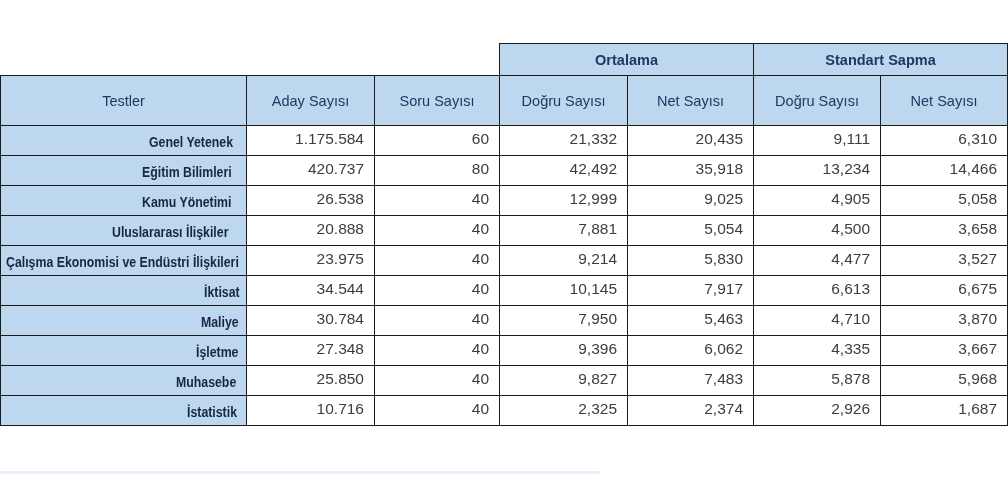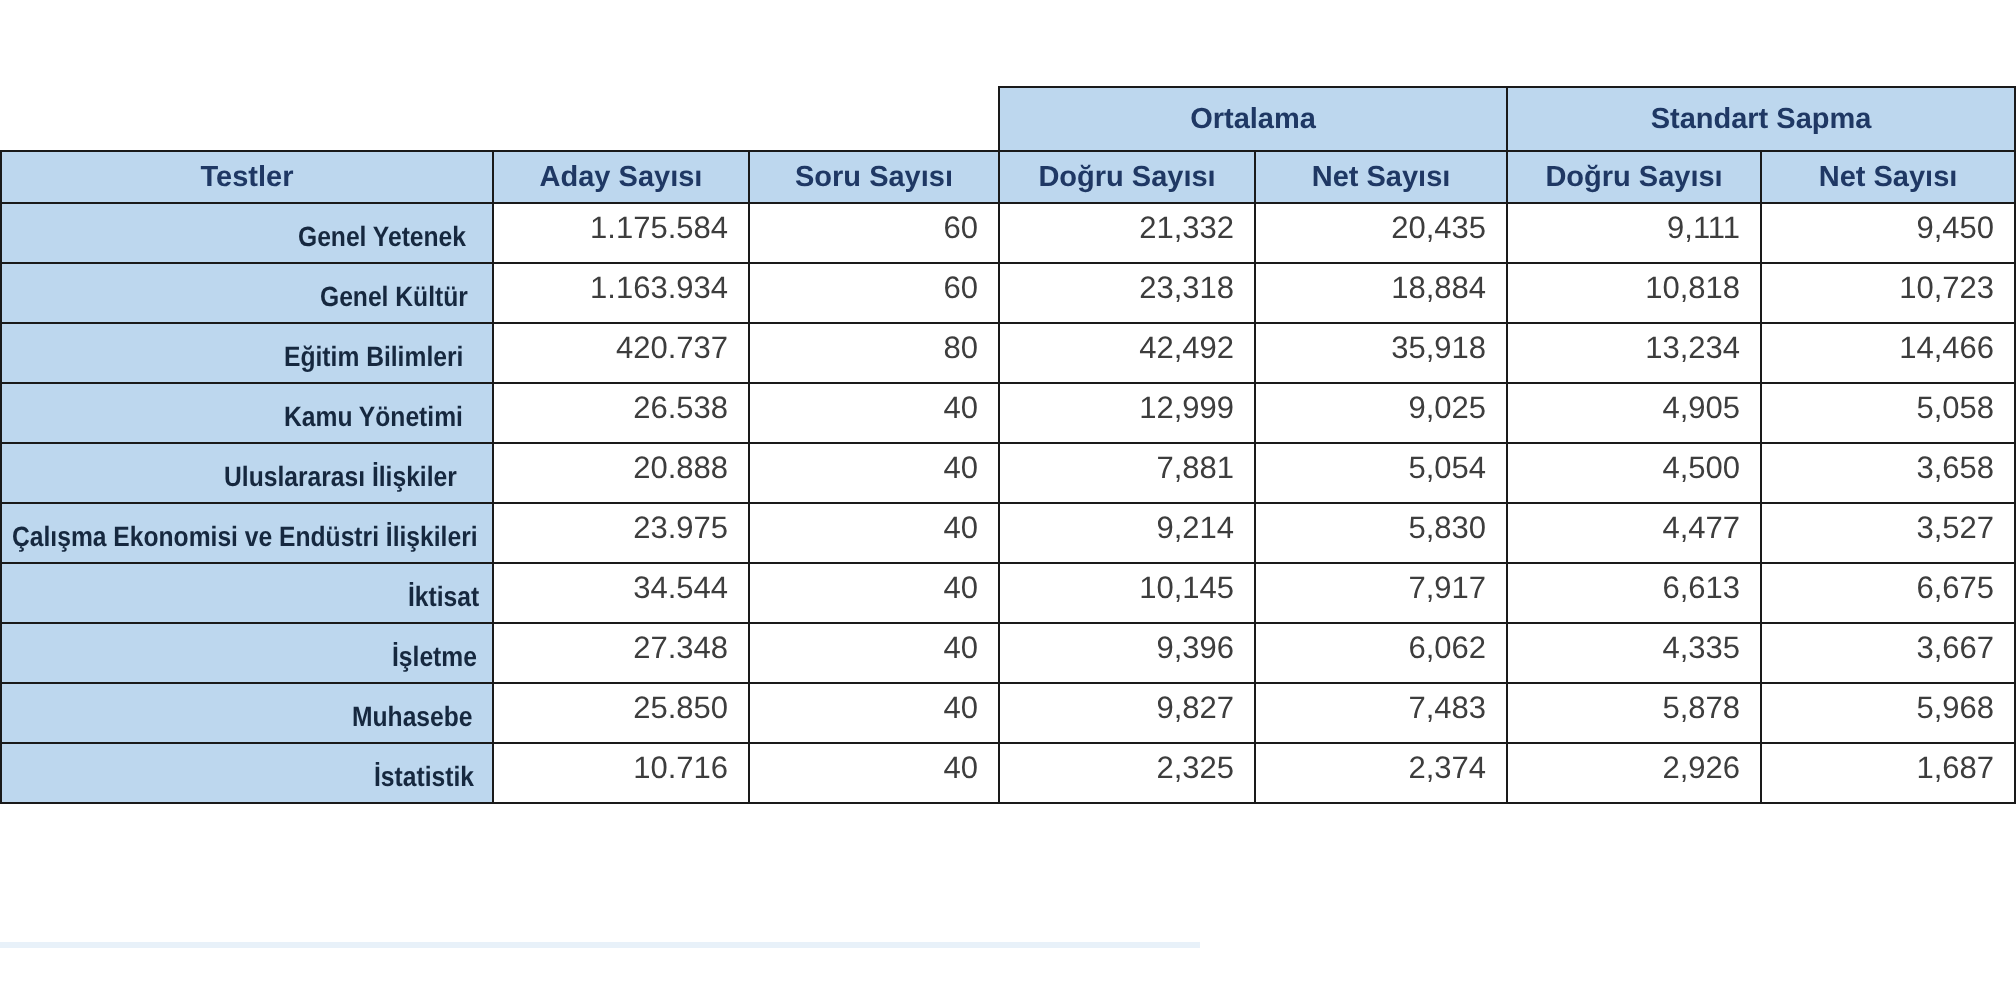--- a/index.html
+++ b/index.html
@@ -31,26 +31,26 @@
     border: 1.5px solid var(--border, #1a1a1a);
     color: var(--header-text, #1F3864);
     font-size: 14.5px;
     font-weight: bold;
     text-align: center;
     vertical-align: middle;
   }
 
   
   tr.head-row th {
-    height: 26px;
+    height: 50px;
     background: var(--header-fill, #BDD7EE);
     border: 1.5px solid var(--border, #1a1a1a);
     color: var(--header-text, #1F3864);
     font-size: 14.5px;
-    font-weight: bold;
+    font-weight: normal;
     text-align: center;
     vertical-align: middle;
   }
 
   
   tbody th.rowlabel {
     height: 30px;
     background: var(--header-fill, #BDD7EE);
     border: 1.5px solid var(--border, #1a1a1a);
     color: var(--label-text, #16283f);
@@ -119,30 +119,21 @@
       </tr>
     </thead>
     <tbody>
         <tr>
           <th class="rowlabel"><span class="lbl">Genel Yetenek</span></th>
           <td class="num">1.175.584</td>
           <td class="num">60</td>
           <td class="num">21,332</td>
           <td class="num">20,435</td>
           <td class="num">9,111</td>
-          <td class="num">9,450</td>
-        </tr>
-        <tr>
-          <th class="rowlabel"><span class="lbl">Genel Kültür</span></th>
-          <td class="num">1.163.934</td>
-          <td class="num">60</td>
-          <td class="num">23,318</td>
-          <td class="num">18,884</td>
-          <td class="num">10,818</td>
-          <td class="num">10,723</td>
+          <td class="num">6,310</td>
         </tr>
         <tr>
           <th class="rowlabel"><span class="lbl">Eğitim Bilimleri</span></th>
           <td class="num">420.737</td>
           <td class="num">80</td>
           <td class="num">42,492</td>
           <td class="num">35,918</td>
           <td class="num">13,234</td>
           <td class="num">14,466</td>
         </tr>
@@ -176,20 +167,29 @@
         <tr>
           <th class="rowlabel"><span class="lbl">İktisat</span></th>
           <td class="num">34.544</td>
           <td class="num">40</td>
           <td class="num">10,145</td>
           <td class="num">7,917</td>
           <td class="num">6,613</td>
           <td class="num">6,675</td>
         </tr>
         <tr>
+          <th class="rowlabel"><span class="lbl">Maliye</span></th>
+          <td class="num">30.784</td>
+          <td class="num">40</td>
+          <td class="num">7,950</td>
+          <td class="num">5,463</td>
+          <td class="num">4,710</td>
+          <td class="num">3,870</td>
+        </tr>
+        <tr>
           <th class="rowlabel"><span class="lbl">İşletme</span></th>
           <td class="num">27.348</td>
           <td class="num">40</td>
           <td class="num">9,396</td>
           <td class="num">6,062</td>
           <td class="num">4,335</td>
           <td class="num">3,667</td>
         </tr>
         <tr>
           <th class="rowlabel"><span class="lbl">Muhasebe</span></th>

